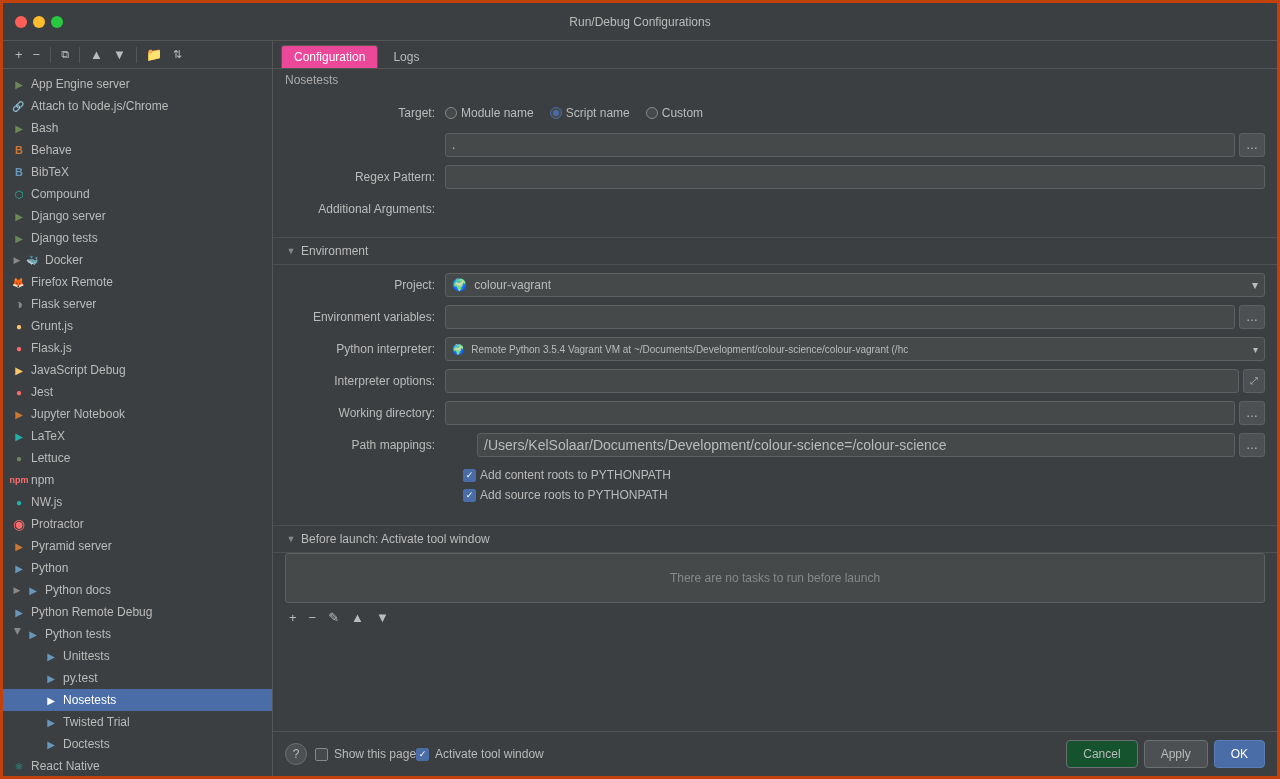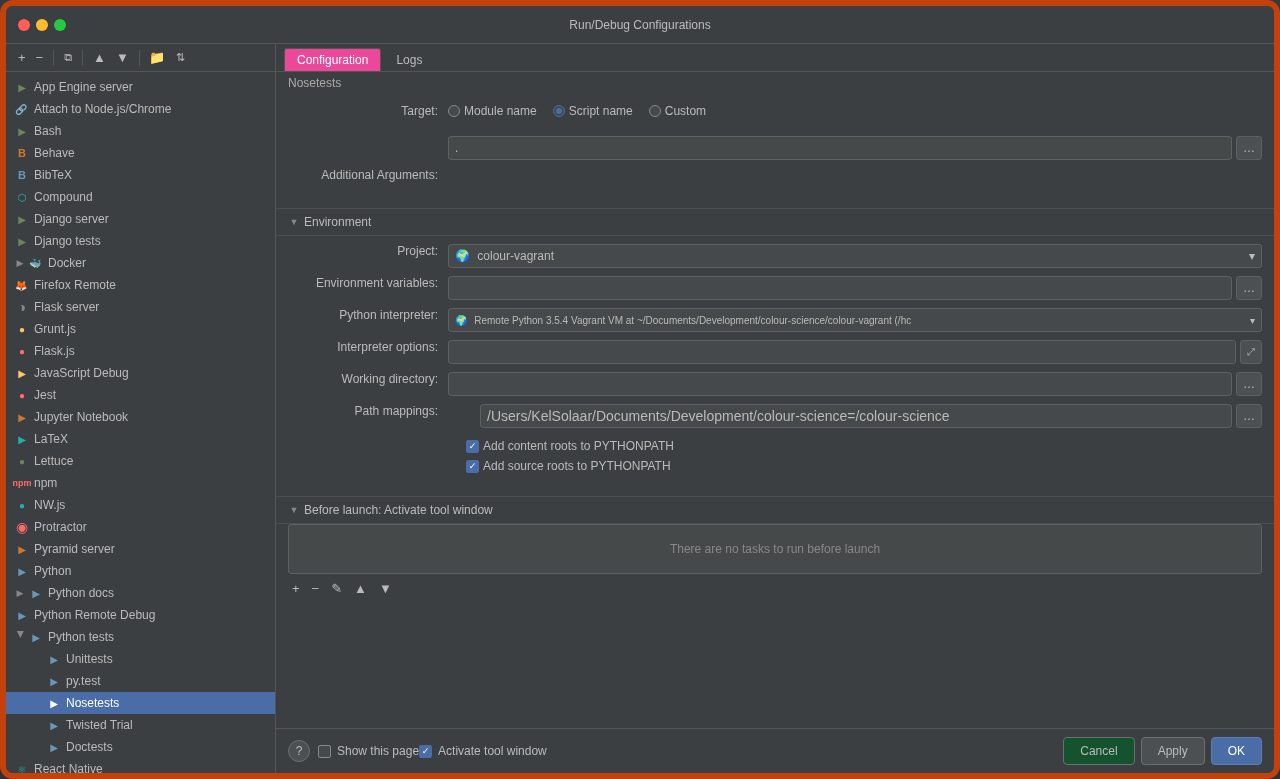--- a/index.html
+++ b/index.html
@@ -2,25 +2,25 @@
 <html><head>
   <meta charset="utf-8">
   <style>
     * { box-sizing: border-box; margin: 0; padding: 0; }
     body { background: #3c3f41; font-family: -apple-system, 'Helvetica Neue', Arial, sans-serif; font-size: 12px; color: #bbbbbb; }
 
     .window {
       width: 1280px;
       height: 779px;
       background: #3c3f41;
-      border-radius: 13px;
+      border-radius: 0;
       overflow: hidden;
       display: flex;
       flex-direction: column;
-      border: 6px solid #c2410c;
+      border: 3px solid #c2410c;
       box-shadow: 0 10px 30px rgba(0,0,0,0.5);
     }
 
     .titlebar {
       height: 38px;
       background: #3c3f41;
       display: flex;
       align-items: center;
       padding: 0 12px;
       border-bottom: 1px solid #555;
@@ -113,21 +113,21 @@
     .config-panel::-webkit-scrollbar { width: 8px; }
     .config-panel::-webkit-scrollbar-track { background: #3c3f41; }
     .config-panel::-webkit-scrollbar-thumb { background: #555; border-radius: 4px; }
     .nosetests-label {
       padding: 4px 12px 6px 12px; font-size: 12px; color: #aaaaaa;
     }
 
     .form-section { padding: 8px 12px; }
 
     .form-row {
-      display: flex; align-items: flex-start; margin-bottom: 8px; min-height: 24px;
+      display: flex; align-items: center; margin-bottom: 8px; min-height: 24px;
     }
     .form-label {
       width: 160px; flex-shrink: 0; color: #bbbbbb; font-size: 12px; text-align: right; padding-right: 10px;
     }
     .form-control-group { display: flex; flex: 1; align-items: center; gap: 4px; }
 
     .text-input {
       flex: 1; background: #45494a; border: 1px solid #5e6161; border-radius: 3px; color: #bbbbbb; padding: 2px 6px; font-size: 12px; height: 24px; outline: none;
     }
 
@@ -399,20 +399,26 @@
           </div>
 
           <div class="form-row">
             <span class="form-label"></span>
             <div class="form-control-group">
               <input class="text-input" value="." style="">
               <button class="icon-btn">…</button>
             </div>
           </div>
 
+          <div class="form-row">
+            <span class="form-label">Regex Pattern:</span>
+            <div class="form-control-group">
+              <input class="text-input" value="" style="">
+            </div>
+          </div>
 
           <div class="form-row">
             <span class="form-label">Additional Arguments:</span>
           </div>
         </div>
 
         <div class="collapsible-header">
           <span class="expand-arrow" style="margin-right:4px;">▼</span>
           <span>Environment</span>
         </div>

